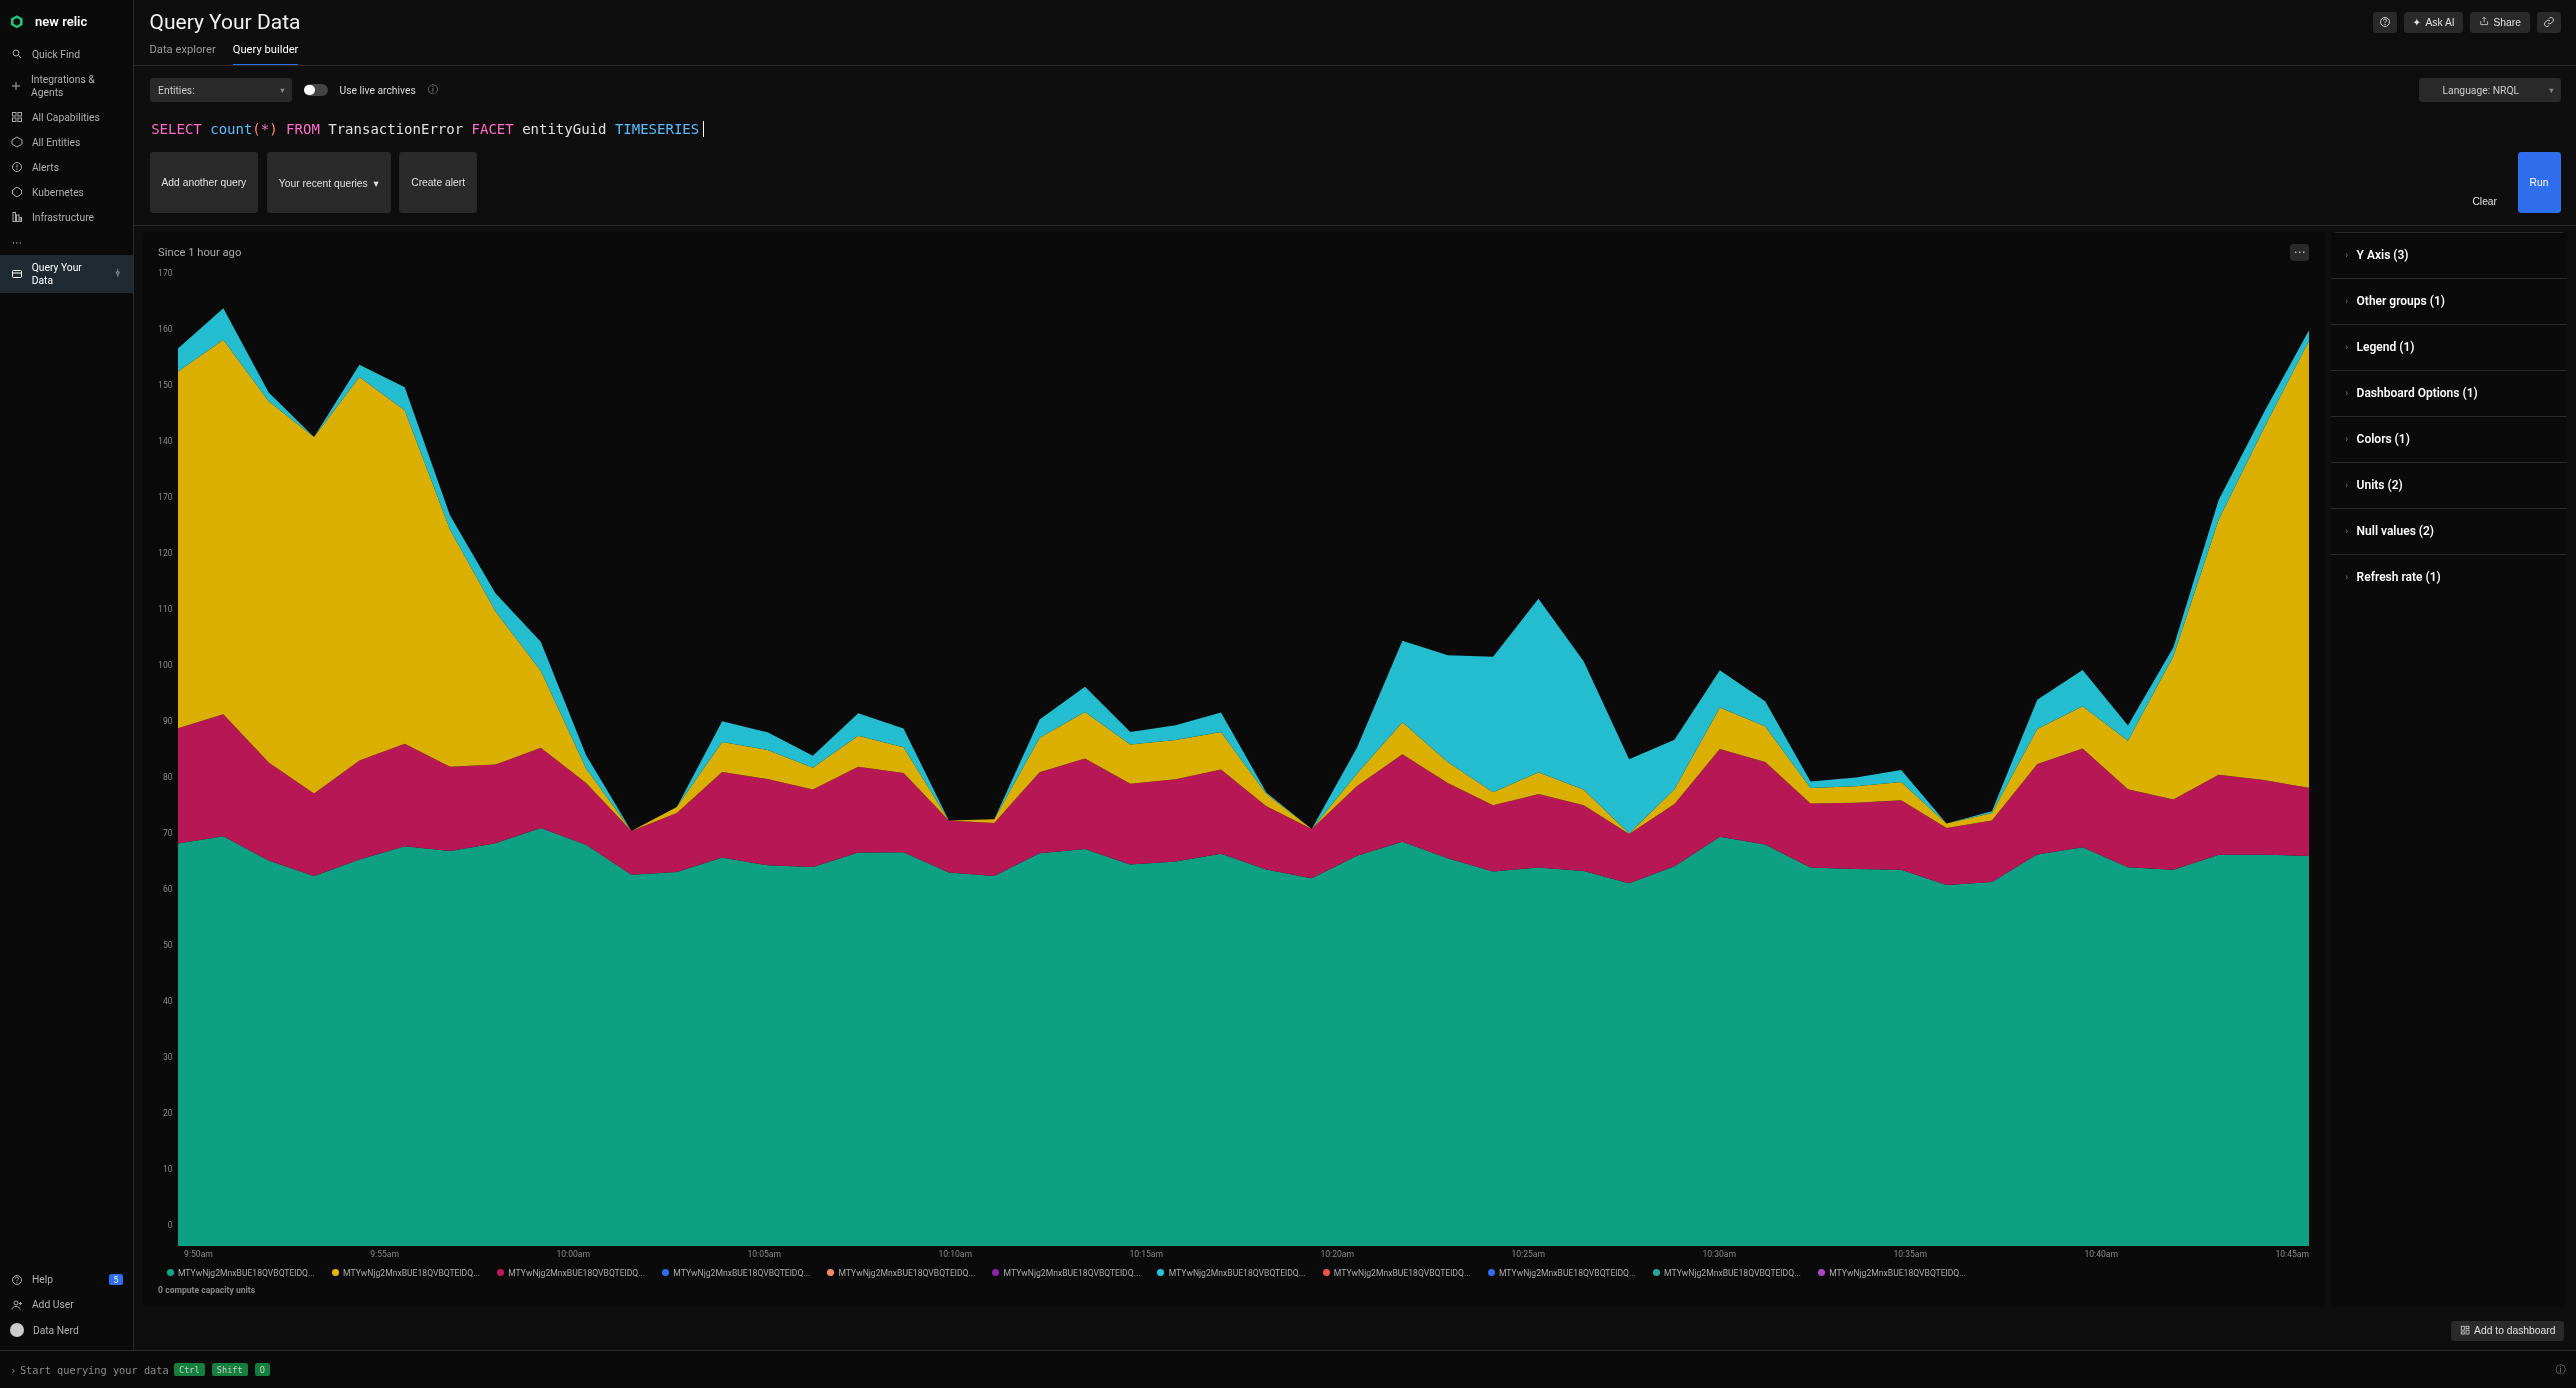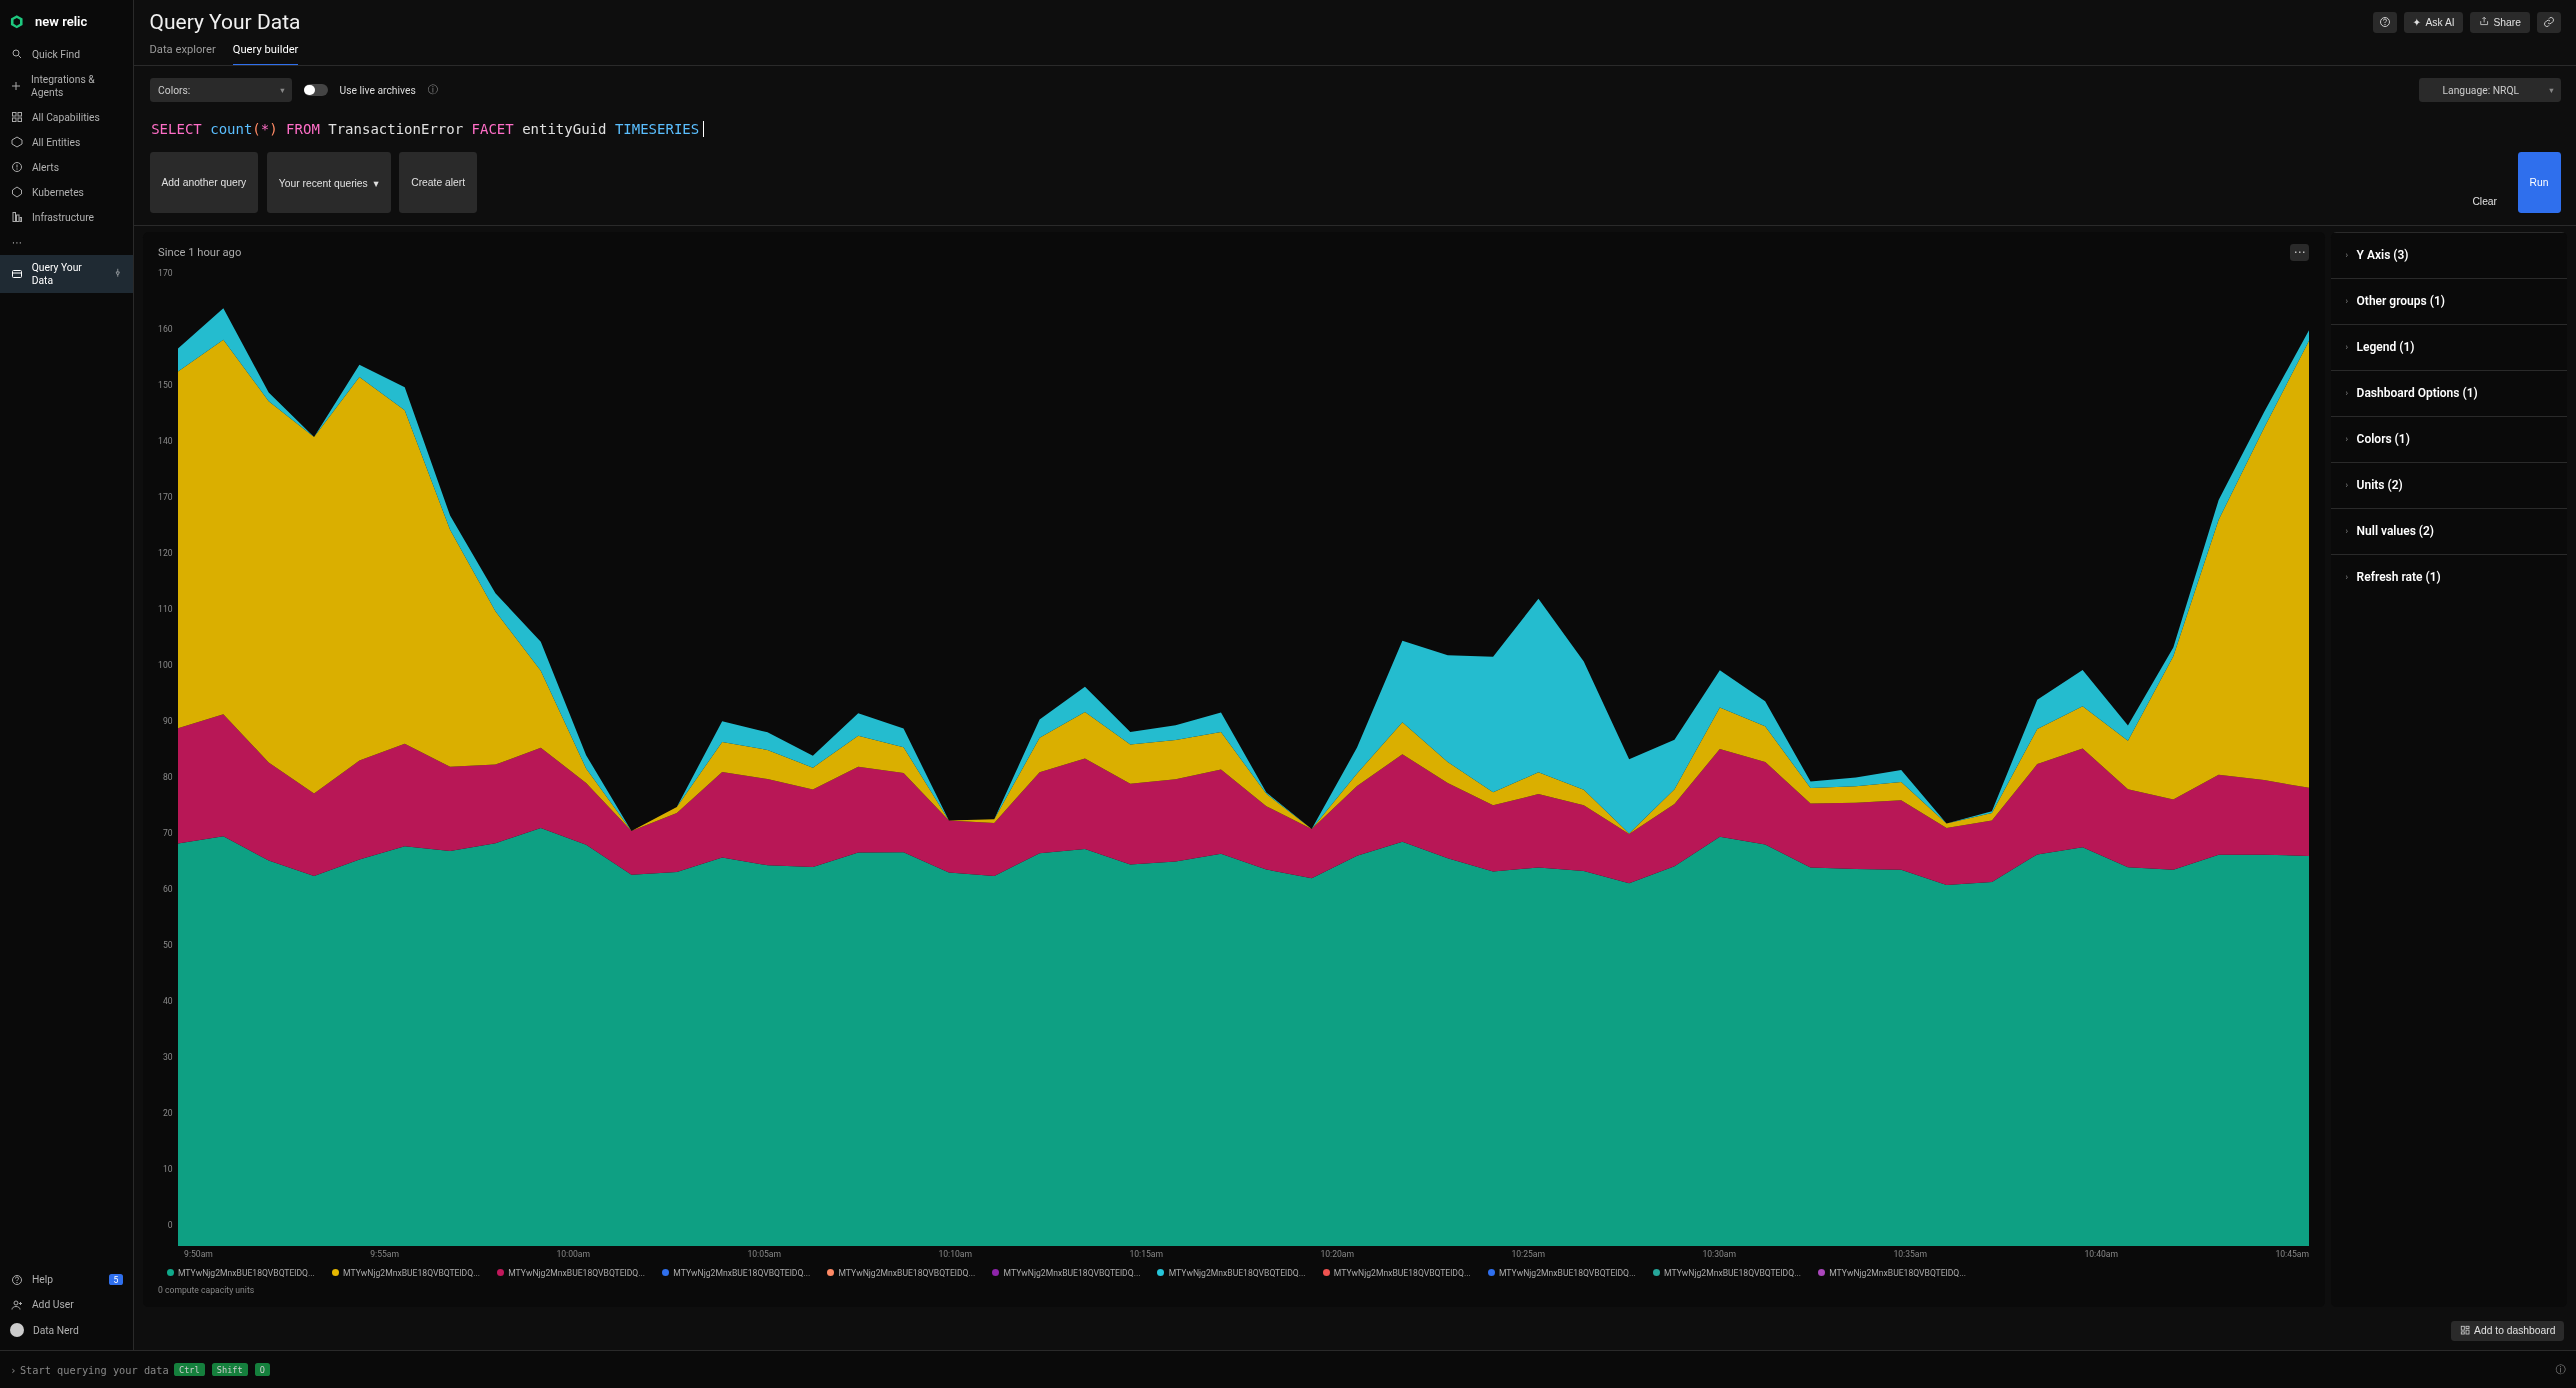--- a/index.html
+++ b/index.html
@@ -182,21 +182,21 @@
 }
 .plot { flex: 1; position: relative; }
 .plot svg { width: 100%; height: 100%; }
 .x-axis {
   display: flex; justify-content: space-between;
   font-size: 8.6px; color: #888; padding: 3.4px 0 8.6px 26px;
 }
 .legend { display: flex; flex-wrap: wrap; gap: 5.2px 17px; padding-left: 8.6px; font-size: 8.6px; color: #aaa; }
 .leg-item { display: flex; align-items: center; gap: 4.3px; }
 .leg-swatch { width: 7px; height: 7px; border-radius: 50%; }
-.compute-units { font-size: 8.6px; color: #888; margin-top: 7px; }
+.compute-units { font-size: 8.6px; color: #888; margin-top: 7px; font-weight: bold; }
 .right-panel {
   width: 236px;
   background: #0a0a0a;
   margin: 5.2px 8.6px 5.2px 3.4px;
   border-radius: 5.2px;
   display: flex; flex-direction: column;
   overflow-y: auto;
 }
 .basic-info {
   border: 1.7px solid #1ec77e;
@@ -408,21 +408,21 @@
     </div>
 
     <div class="tabs">
       <div class="tab">Data explorer</div>
       <div class="tab active">Query builder</div>
     </div>
 
     <div class="query-area">
       <div class="query-top">
         <div class="account-sel">
-          <span>Colors:</span>
+          <span>Entities:</span>
         </div>
         <div class="toggle"></div>
         <span class="toggle-label">Use live archives</span>
         <span class="info-ico">ⓘ</span>
         <div class="account-sel lang-sel">
           <span>Language: NRQL</span>
         </div>
       </div>
 
       <div class="nrql-code"><span class="kw-select">SELECT</span> <span class="kw-func">count</span><span class="kw-paren">(</span><span class="kw-star">*</span><span class="kw-paren">)</span> <span class="kw-from">FROM</span> <span class="kw-ident">TransactionError</span> <span class="kw-facet">FACET</span> <span class="kw-ident">entityGuid</span> <span class="kw-ts">TIMESERIES</span><span class="cursor">&nbsp;</span></div>

